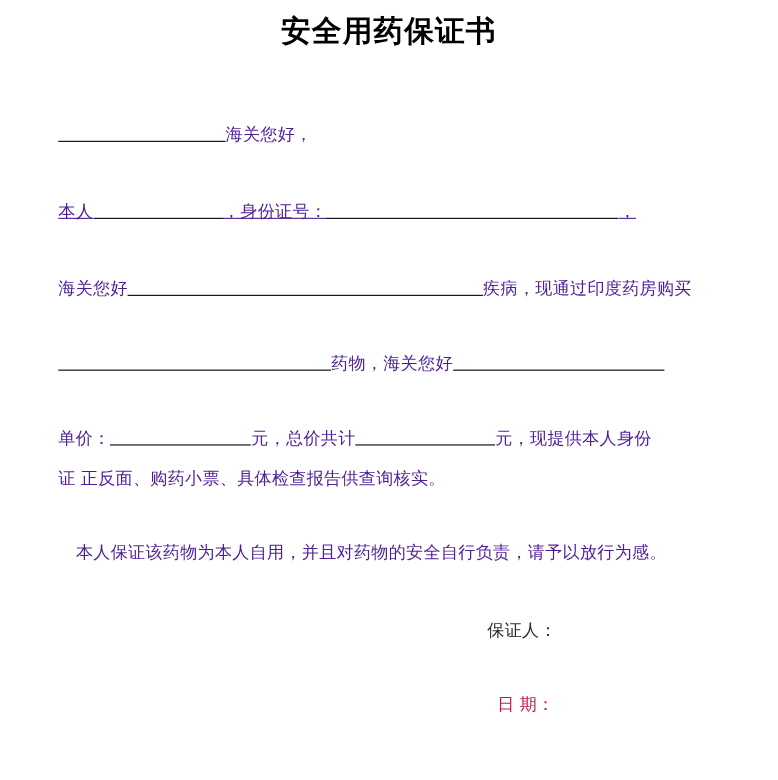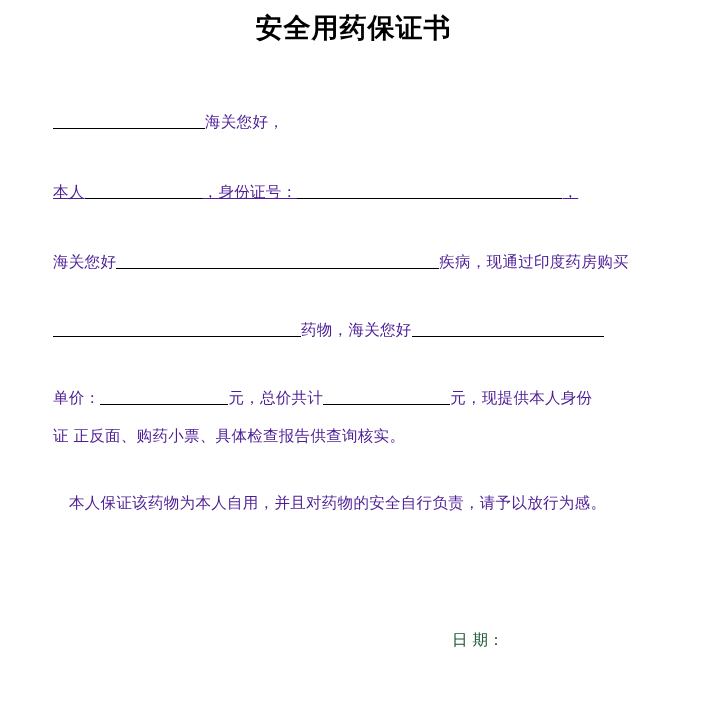--- a/index.html
+++ b/index.html
@@ -79,21 +79,21 @@
     font-size: 15.5px;
     color: #2b2b2b;
     white-space: nowrap;
     letter-spacing: 0.3px;
   }
   .date-line {
     position: absolute;
     left: 452px;
     top: 630px;
     font-size: 15.5px;
-    color: #14532d;
+    color: #be185d;
     white-space: nowrap;
     letter-spacing: 0.3px;
   }
 </style>
 </head>
 <body>
 
 <div class="page">
 
   <div class="doc-title">安全用药保证书</div>
@@ -119,16 +119,19 @@
     <div class="line row-price">
       <span>单价：</span><span class="blank b-price"></span><span>元，总价共计</span><span class="blank b-total"></span><span>元，现提供本人身份</span>
     </div>
 
     <div class="line row-docs">证 正反面、购药小票、具体检查报告供查询核实。</div>
 
     <div class="line row-pledge">本人保证该药物为本人自用，并且对药物的安全自行负责，请予以放行为感。</div>
 
   </div>
 
+  <div class="sign-block">
+    <div class="sign-line">保证人：</div>
+  </div>
 
   <div class="date-line">日 期：</div>
 
 </div>
 
 </body></html>

